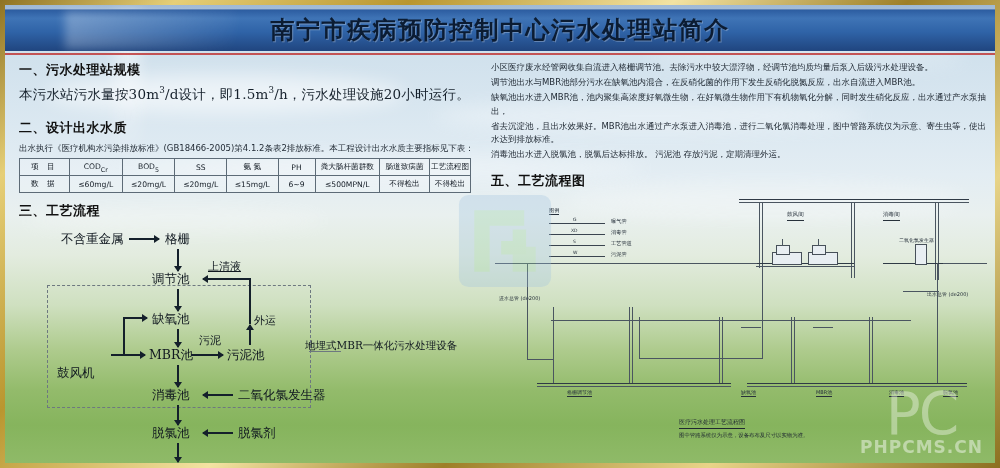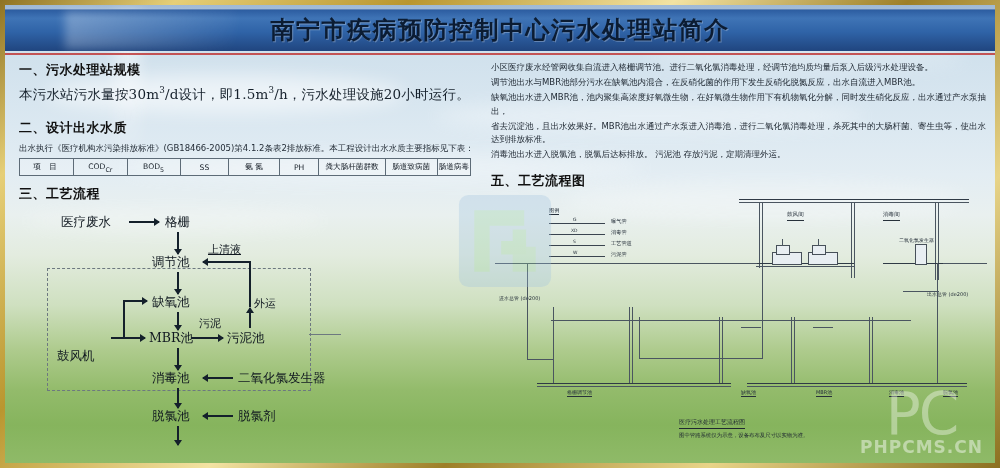--- a/index.html
+++ b/index.html
@@ -175,33 +175,44 @@
         <tbody>
           <tr>
             <td class="hd" style="width:58px">项  目</td>
             <td style="width:58px"><span>COD</span><sub>Cr</sub></td>
             <td style="width:58px"><span>BOD</span><sub>5</sub></td>
             <td style="width:56px">SS</td>
             <td style="width:56px">氨  氮</td>
             <td style="width:44px">PH</td>
             <td style="width:66px">粪大肠杆菌群数</td>
             <td style="width:52px">肠道致病菌</td>
-            <td>肠道病毒</td>
+            <td>工艺流程图</td>
+          </tr>
+          <tr>
+            <td class="hd">数  据</td>
+            <td>≤60mg/L</td>
+            <td>≤20mg/L</td>
+            <td>≤20mg/L</td>
+            <td>≤15mg/L</td>
+            <td>6~9</td>
+            <td>≤500MPN/L</td>
+            <td>不得检出</td>
+            <td>不得检出</td>
           </tr>
         </tbody>
       </table>
 
       <div class="sec-gap"></div>
       <h2 class="sec">三、工艺流程</h2>
 
       <div class="flow">
 
         <div class="dashbox" style="left:28px;top:60px;width:262px;height:121px;"></div>
 
-        <div class="node" style="left:42px;top:6px;">医疗废水</div>
+        <div class="node" style="left:42px;top:6px;">不含重金属</div>
         <div class="arrow ar-h hd-r" style="left:110px;top:13px;width:30px;"></div>
         <div class="node" style="left:146px;top:6px;">格栅</div>
 
         <div class="arrow ar-v hd-d" style="left:158px;top:24px;height:22px;"></div>
         <div class="node" style="left:133px;top:46px;">调节池</div>
 
         <div class="node sm" style="left:189px;top:34px;text-decoration:underline;">上清液</div>
         <div class="arrow ar-h hd-l" style="left:184px;top:53px;width:48px;"></div>
         <div class="arrow ar-v" style="left:230px;top:53px;height:46px;"></div>
 
@@ -230,28 +241,29 @@
         <div class="node" style="left:219px;top:162px;">二氧化氯发生器</div>
 
         <div class="arrow ar-v hd-d" style="left:158px;top:180px;height:20px;"></div>
         <div class="node" style="left:133px;top:200px;">脱氯池</div>
         <div class="arrow ar-h hd-l" style="left:184px;top:207px;width:30px;"></div>
         <div class="node" style="left:219px;top:200px;">脱氯剂</div>
 
         <div class="arrow ar-v hd-d" style="left:158px;top:218px;height:19px;"></div>
 
         <div class="leadline" style="left:290px;top:126px;width:32px;"></div>
+        <div class="node mbrlbl" style="left:286px;top:114px;">地埋式MBR一体化污水处理设备</div>
       </div>
     </div>
 
     <div class="col-right">
-      <p class="small">小区医疗废水经管网收集自流进入格栅调节池。进行二氧化氯消毒处理，经调节池均质均量后泵入后级污水处理设备。</p>
+      <p class="small">小区医疗废水经管网收集自流进入格栅调节池。去除污水中较大漂浮物，经调节池均质均量后泵入后级污水处理设备。</p>
       <p class="small">调节池出水与MBR池部分污水在缺氧池内混合，在反硝化菌的作用下发生反硝化脱氮反应，出水自流进入MBR池。</p>
       <p class="small">缺氧池出水进入MBR池，池内聚集高浓度好氧微生物，在好氧微生物作用下有机物氧化分解，同时发生硝化反应，出水通过产水泵抽出，</p>
-      <p class="small">省去沉淀池，且出水效果好。MBR池出水通过产水泵进入消毒池，进行二氧化氯消毒处理，杀死其中的大肠杆菌、寄生虫等，使出水达到排放标准。</p>
+      <p class="small">省去沉淀池，且出水效果好。MBR池出水通过产水泵进入消毒池，进行二氧化氯消毒处理，图中管路系统仅为示意、寄生虫等，使出水达到排放标准。</p>
       <p class="small">消毒池出水进入脱氯池，脱氯后达标排放。 污泥池 存放污泥，定期清理外运。</p>
 
       <div class="sec-gap"></div>
       <h2 class="sec">五、工艺流程图</h2>
 
       <div class="drawing">
 
         <div class="legend">
           <span class="ltitle">图例</span>
           <div class="lrow">

